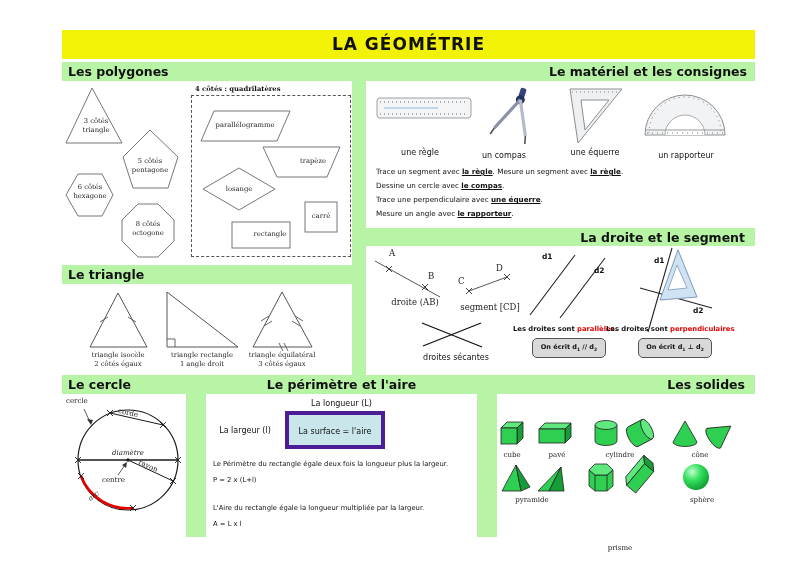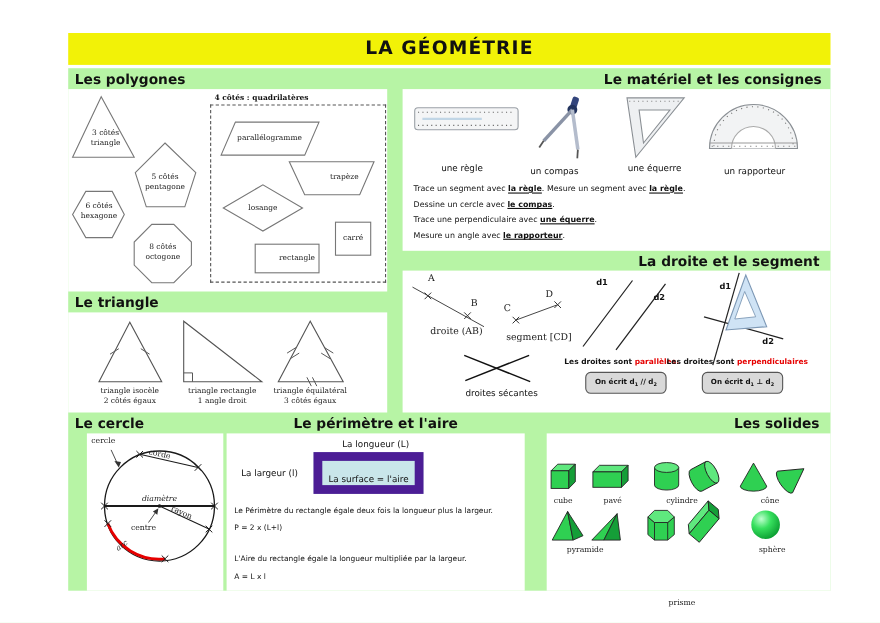--- a/index.html
+++ b/index.html
@@ -191,21 +191,21 @@
       <div class="abs sf tlabel" style="left:180px;top:67px;width:80px;">
         <div>triangle équilatéral</div>
           <div>3 côtés égaux</div>
       </div>
     </div>
 
     <div class="abs band-hdr" style="left:6px;top:313px;">Le cercle</div>
     <div class="abs band-hdr" style="left:144px;top:313px;width:271px;text-align:center;">Le périmètre et l'aire</div>
     <div class="abs band-hdr" style="right:10px;top:313px;">Les solides</div>
 
-    <div class="card" style="left:17px;top:332px;width:124px;height:143px;">
+    <div class="card" style="left:0;top:332px;width:124px;height:143px;">
       <svg class="abs" style="left:0;top:0;" width="124" height="143" viewBox="0 0 124 143">
         <circle cx="66" cy="66" r="50" fill="none" stroke="#1a1a1a" stroke-width="1.2"></circle>
         <line x1="48" y1="19" x2="101" y2="31" stroke="#1a1a1a" stroke-width="1"></line>
         <path d="M45,16 l6,6 M45,22 l6,-6 M98,28 l6,6 M98,34 l6,-6" stroke="#1a1a1a" stroke-width="0.9" fill="none"></path>
         <line x1="16" y1="66" x2="116" y2="66" stroke="#1a1a1a" stroke-width="1.6"></line>
         <path d="M13,63 l6,6 M13,69 l6,-6 M113,63 l6,6 M113,69 l6,-6" stroke="#1a1a1a" stroke-width="0.9" fill="none"></path>
         <line x1="66" y1="66" x2="111" y2="87" stroke="#1a1a1a" stroke-width="1"></line>
         <path d="M108,84 l6,6 M108,90 l6,-6" stroke="#1a1a1a" stroke-width="0.9" fill="none"></path>
         <circle cx="66" cy="66" r="1.7" fill="#1a1a1a"></circle>
         <path d="M19,82 A50,50 0 0 0 71,114" fill="none" stroke="#e60000" stroke-width="2.6"></path>
@@ -219,21 +219,21 @@
       <div class="abs sf clabel" style="left:56px;top:15px;transform:rotate(12deg);">corde</div>
       <div class="abs sf clabel" style="left:36px;top:55px;width:60px;text-align:center;font-style:italic;">diamètre</div>
       <div class="abs sf clabel" style="left:76px;top:68px;transform:rotate(24deg);">rayon</div>
       <div class="abs sf clabel" style="left:40px;top:82px;">centre</div>
       <div class="abs sf clabel redtxt" style="left:26px;top:98px;font-style:italic;transform:rotate(-35deg);">arc</div>
     </div>
 
     <div class="card" style="left:144px;top:332px;width:271px;height:143px;">
       <div class="abs hw" style="left:0;top:5px;width:271px;text-align:center;font-size:8px;">La longueur (L)</div>
       <div class="abs hw" style="left:4px;top:32px;width:70px;text-align:center;font-size:8px;">La largeur (l)</div>
-      <div class="abs" style="left:79px;top:17px;width:100px;height:38px;background:#c9e6ea;border:8px solid #4c1d95;box-sizing:border-box;">
+      <div class="abs" style="left:79px;top:17px;width:100px;height:38px;background:#c9e6ea;border:4px solid #4c1d95;box-sizing:border-box;">
         <div class="hw" style="font-size:8px;text-align:center;line-height:34px;">La surface = l'aire</div>
       </div>
       <div class="abs hw ptext" style="left:7px;top:66px;">Le Périmètre du rectangle égale deux fois la longueur plus la largeur.</div>
       <div class="abs hw ptext" style="left:7px;top:82px;">P = 2 x (L+l)</div>
       <div class="abs hw ptext" style="left:7px;top:110px;">L'Aire du rectangle égale la longueur multipliée par la largeur.</div>
       <div class="abs hw ptext" style="left:7px;top:126px;">A = L x l</div>
     </div>
 
     <div class="card" style="left:435px;top:332px;width:258px;height:143px;">
       <svg class="abs" style="left:1px;top:24px;" width="28" height="30" viewBox="0 0 28 30">

